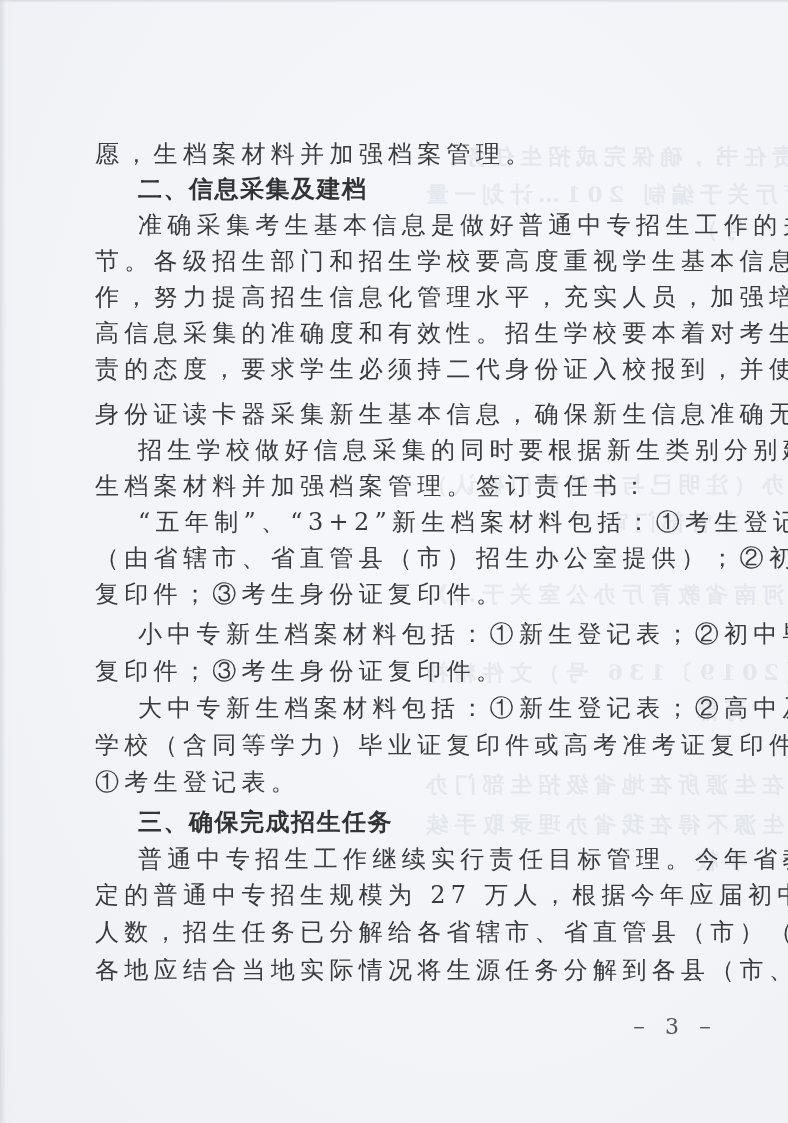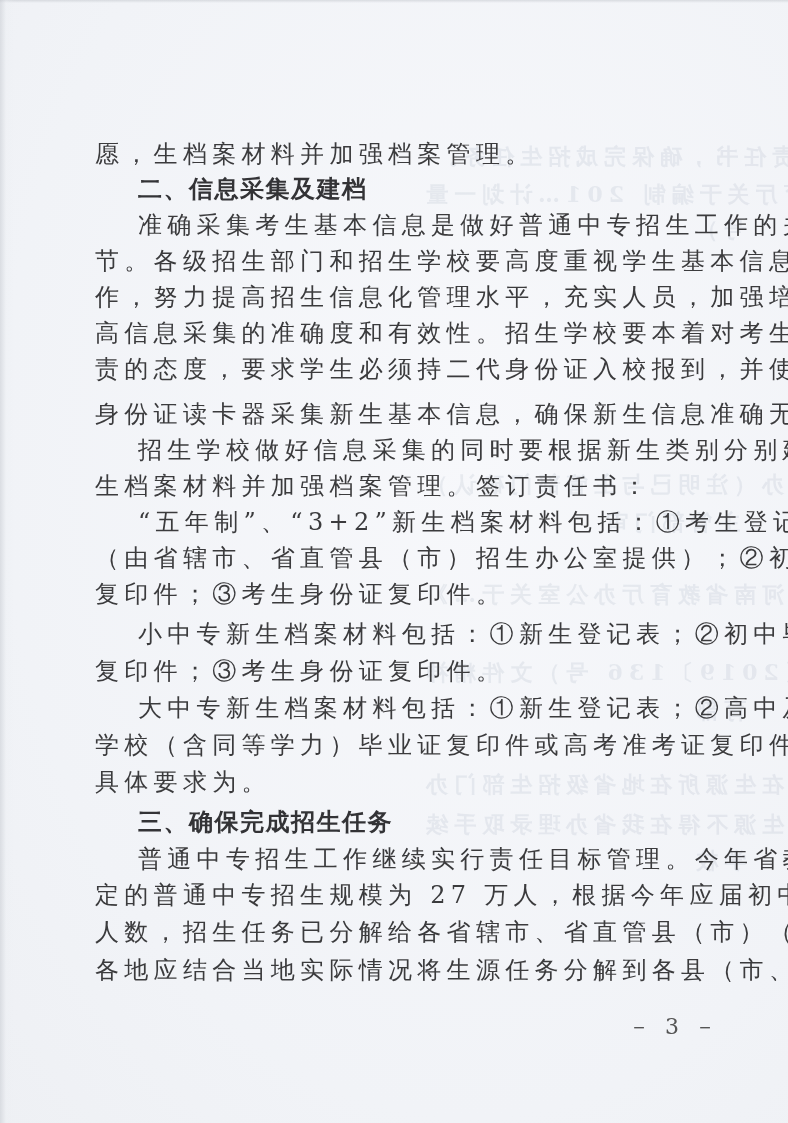--- a/index.html
+++ b/index.html
@@ -89,21 +89,21 @@
     <div class="line" style="top:399px;">身份证读卡器采集新生基本信息，确保新生信息准确无误。</div>
     <div class="line indent" style="top:435px;">招生学校做好信息采集的同时要根据新生类别分别建立新</div>
     <div class="line" style="top:471px;">生档案材料并加强档案管理。签订责任书：</div>
     <div class="line indent" style="top:507px;">“五年制”、“3+2”新生档案材料包括：①考生登记表</div>
     <div class="line" style="top:543px;">（由省辖市、省直管县（市）招生办公室提供）；②初中毕业证</div>
     <div class="line" style="top:579px;">复印件；③考生身份证复印件。</div>
     <div class="line indent" style="top:619px;">小中专新生档案材料包括：①新生登记表；②初中毕业证</div>
     <div class="line" style="top:656px;">复印件；③考生身份证复印件。</div>
     <div class="line indent" style="top:693px;">大中专新生档案材料包括：①新生登记表；②高中及以上</div>
     <div class="line" style="top:730px;">学校（含同等学力）毕业证复印件或高考准考证复印件；③考生</div>
-    <div class="line" style="top:767px;">具体要求为。</div>
+    <div class="line" style="top:767px;">①考生登记表。</div>
     <div class="line indent heading" style="top:807px;">三、确保完成招生任务</div>
     <div class="line indent" style="top:844px;">普通中专招生工作继续实行责任目标管理。今年省教育厅确</div>
     <div class="line" style="top:880px;">定的普通中专招生规模为 27 万人，根据今年应届初中毕业生总</div>
     <div class="line" style="top:917px;">人数，招生任务已分解给各省辖市、省直管县（市）（附件 1），</div>
     <div class="line" style="top:955px;">各地应结合当地实际情况将生源任务分解到各县（市、区），并</div>
   </div>
 
   <div class="page-number">－ 3 －</div>
 </div>
 

